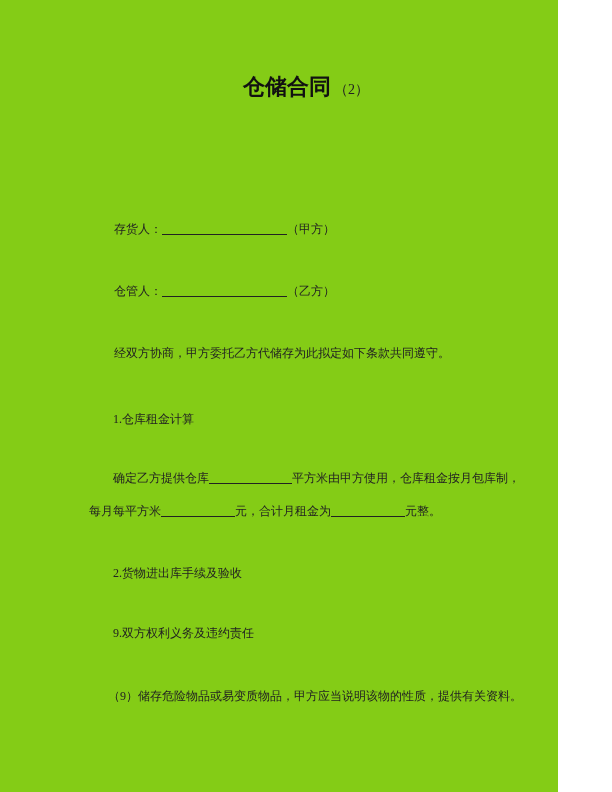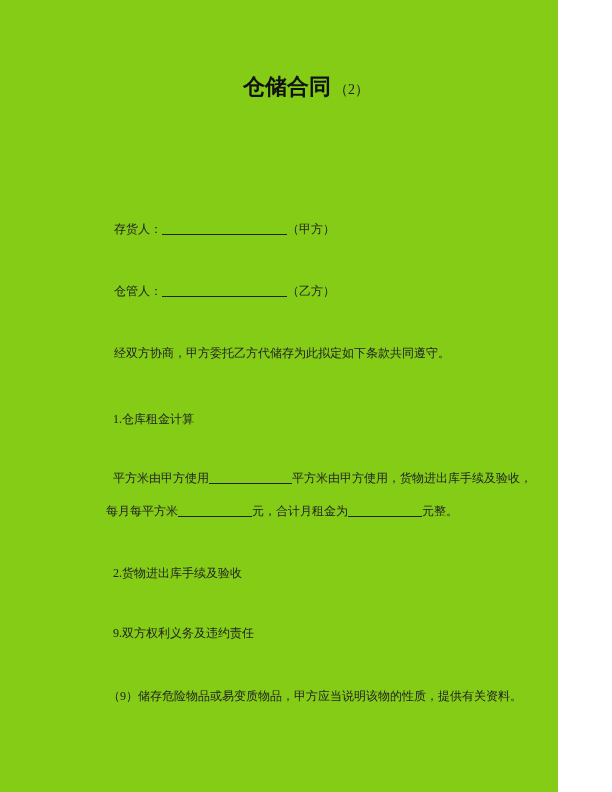--- a/index.html
+++ b/index.html
@@ -54,24 +54,24 @@
 
   <div class="line" style="top:345px;left:114px;">经双方协商，甲方委托乙方代储存为此拟定如下条款共同遵守。</div>
 
   <div class="line" style="top:283px;left:114px;">
     <span>仓管人：</span><span class="blank blank-party"></span><span>（乙方）</span>
   </div>
 
   <div class="line" style="top:411px;left:113px;">1.仓库租金计算</div>
 
   <div class="line" style="top:470px;left:113px;">
-    <span>平方米由甲方使用</span><span class="blank blank-area"></span><span>平方米由甲方使用，货物进出库手续及验收，</span>
+    <span>确定乙方提供仓库</span><span class="blank blank-area"></span><span>平方米由甲方使用，仓库租金按月包库制，</span>
   </div>
 
-  <div class="line" style="top:503px;left:106px;text-align:right;">
+  <div class="line" style="top:503px;left:89px;text-align:right;">
     <span>每月每平方米</span><span class="blank blank-price"></span><span>元，合计月租金为</span><span class="blank blank-rent"></span><span>元整。</span>
   </div>
 
   <div class="line" style="top:565px;left:113px;text-align:right;">2.货物进出库手续及验收</div>
 
   <div class="line" style="top:625px;left:113px;">9.双方权利义务及违约责任</div>
 
   <div class="line" style="top:688px;left:108px;">（9）储存危险物品或易变质物品，甲方应当说明该物的性质，提供有关资料。</div>
 
 </div>

